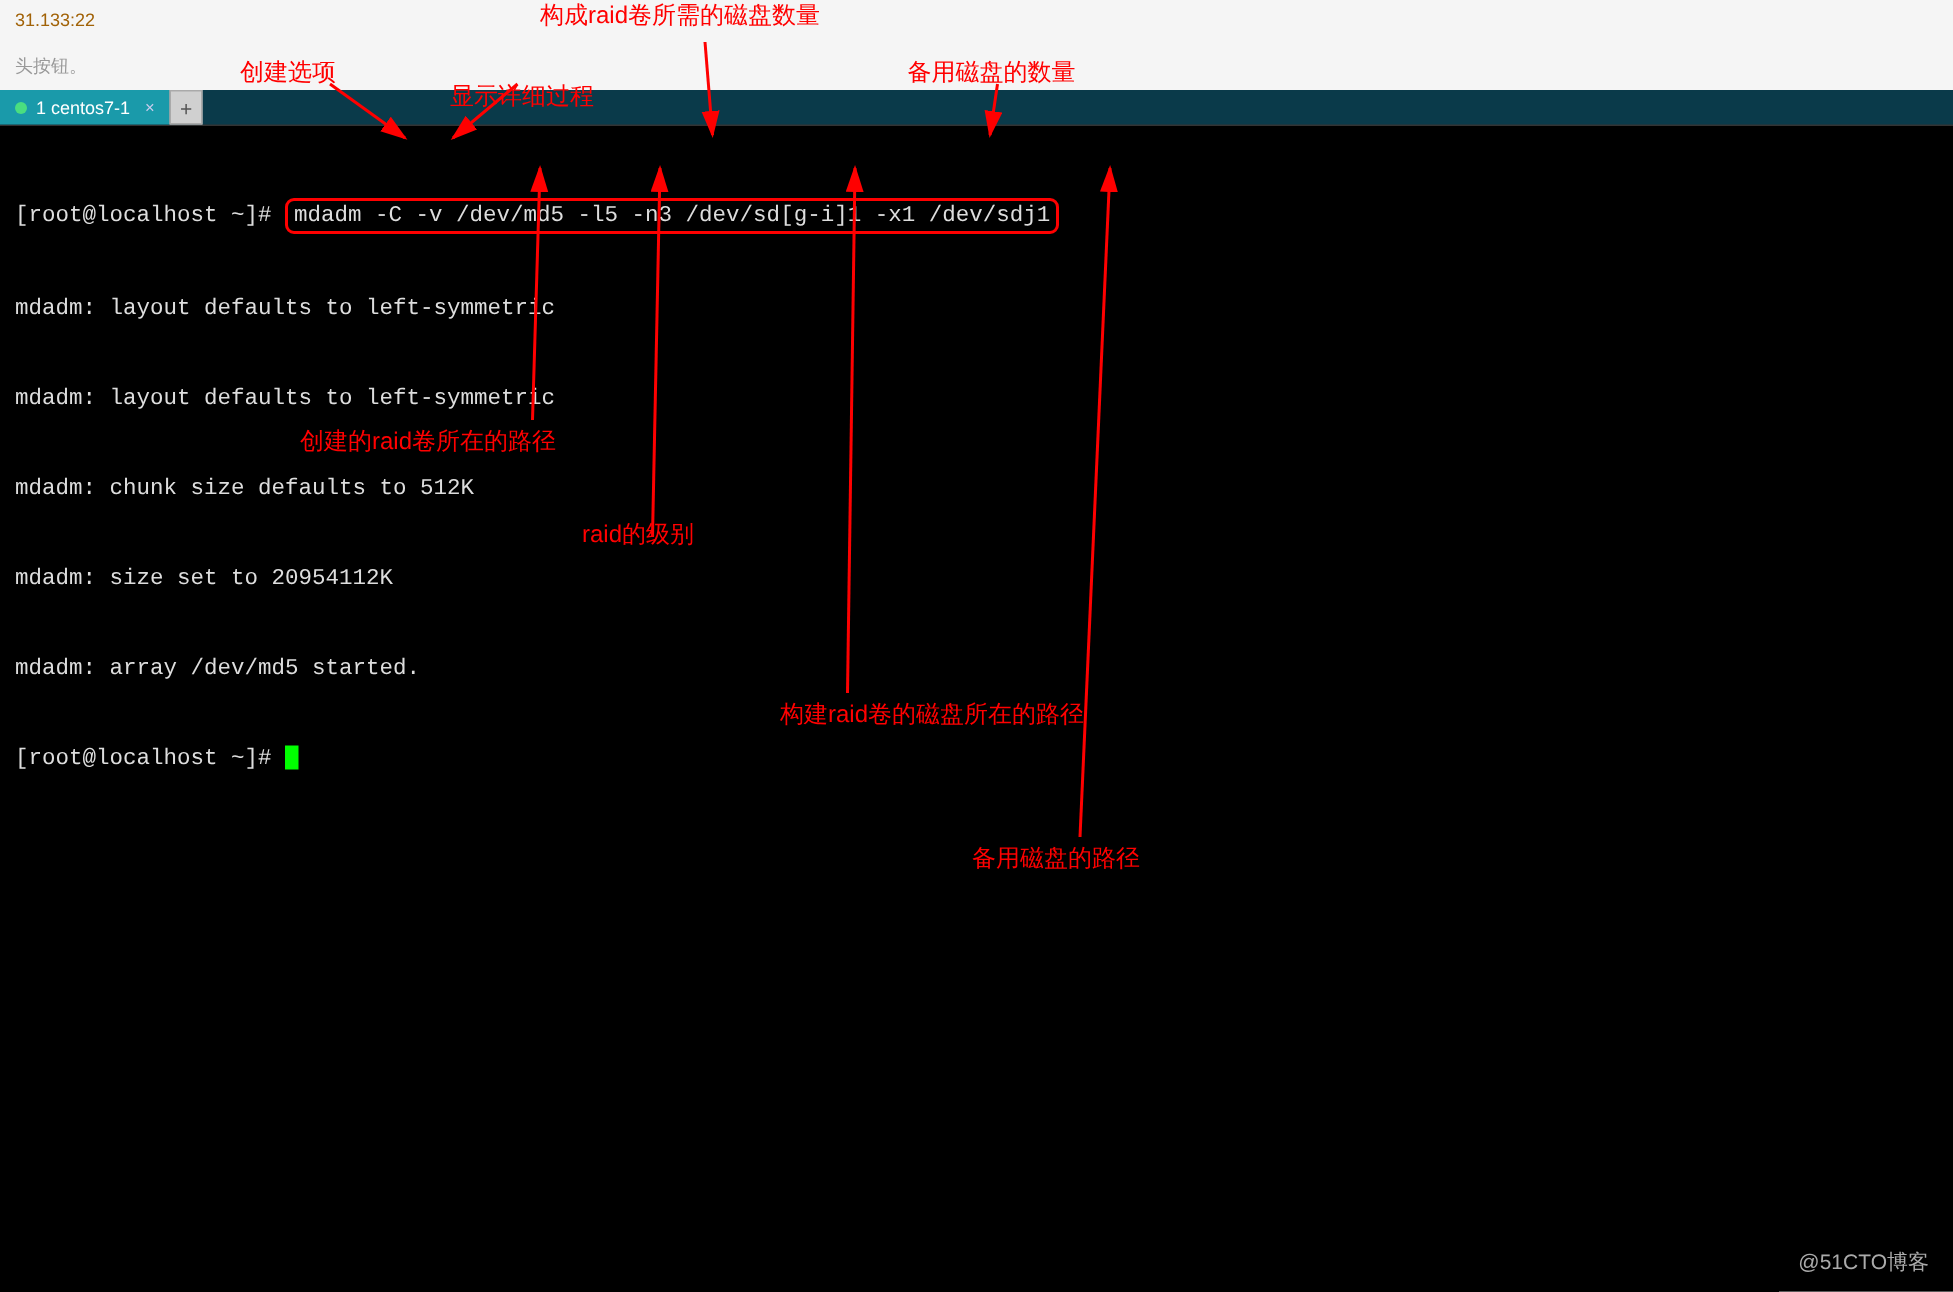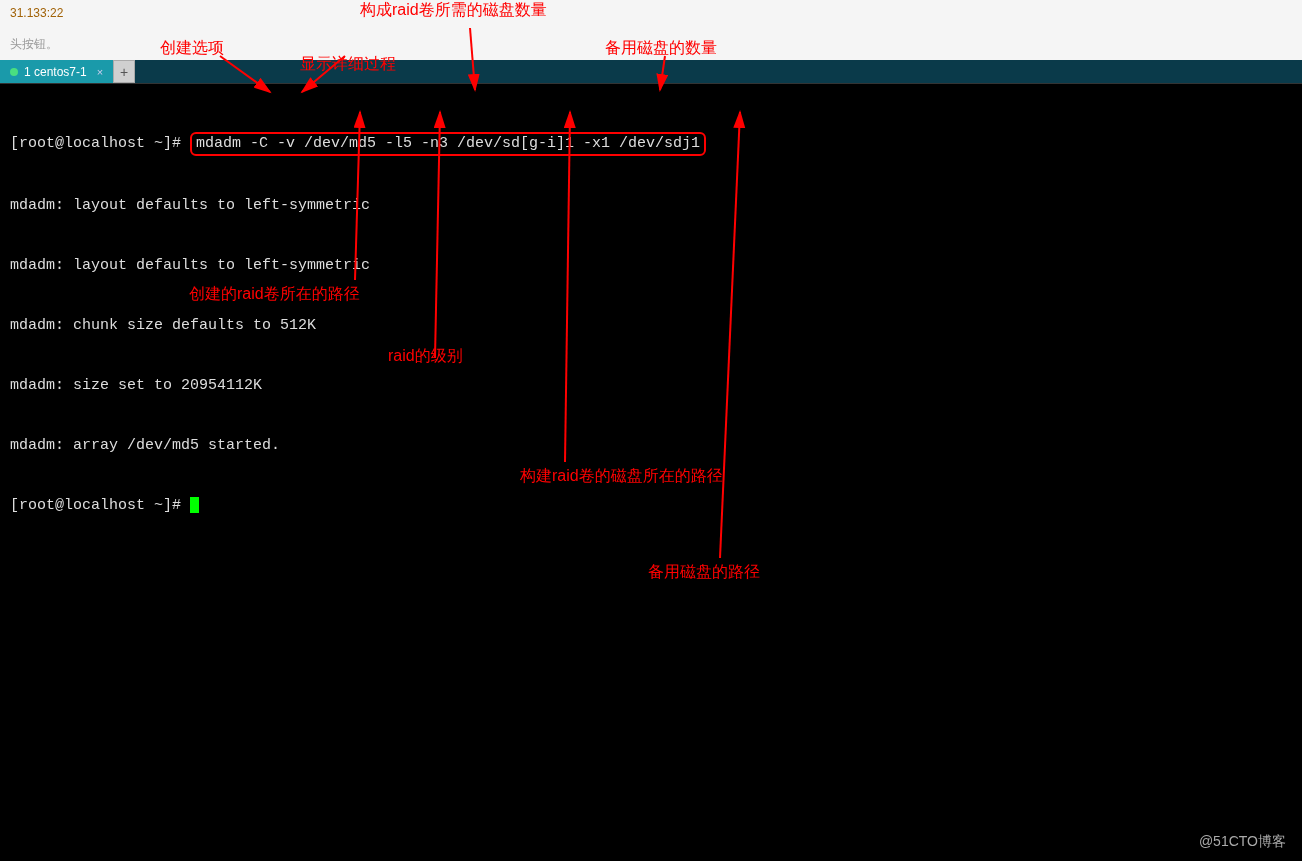--- a/index.html
+++ b/index.html
@@ -138,21 +138,21 @@
   <span class="term-line">mdadm: chunk size defaults to 512K</span>
   <span class="term-line">mdadm: size set to 20954112K</span>
   <span class="term-line">mdadm: array /dev/md5 started.</span>
   <span class="term-line"><span>[root@localhost ~]# </span><span class="cursor-block"></span></span>
 </div>
 
 <div class="annotation" style="top:0; left:360px;">构成raid卷所需的磁盘数量</div>
 <div class="annotation" style="top:38px; left:160px;">创建选项</div>
 <div class="annotation" style="top:38px; left:300px;margin-top:16px;">显示详细过程</div>
 <div class="annotation" style="top:38px; left:605px;">备用磁盘的数量</div>
-<div class="annotation" style="top:284px; left:189px;">创建的raid卷所在的路径</div>
+<div class="annotation" style="top:284px; left:200px;">创建的raid卷所在的路径</div>
 <div class="annotation" style="top:346px; left:388px;">raid的级别</div>
 <div class="annotation" style="top:466px; left:472px;margin-left:48px;">构建raid卷的磁盘所在的路径</div>
 <div class="annotation" style="top:562px; left:648px;">备用磁盘的路径</div>
 
 <svg class="anno-svg">
   <defs>
     <marker id="arrow" markerWidth="10" markerHeight="10" refX="8" refY="3" orient="auto" markerUnits="strokeWidth">
       <path d="M0,0 L0,6 L9,3 z" fill="#ff0000"></path>
     </marker>
   </defs>

